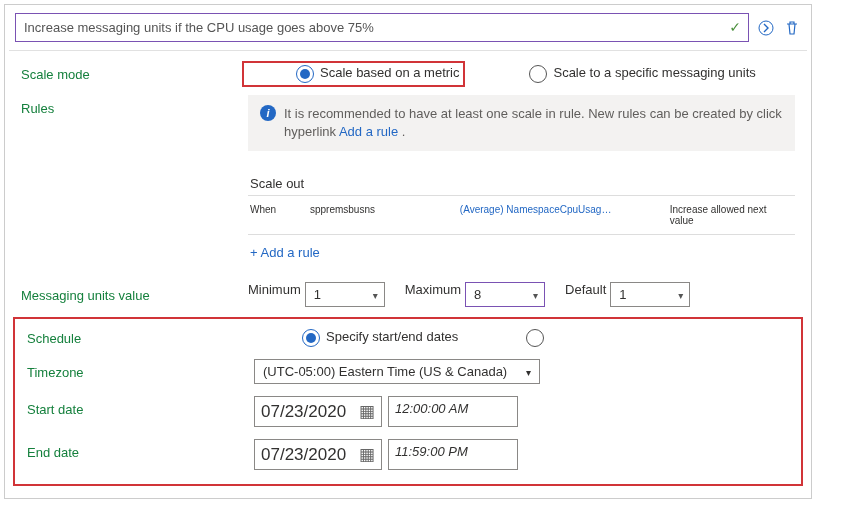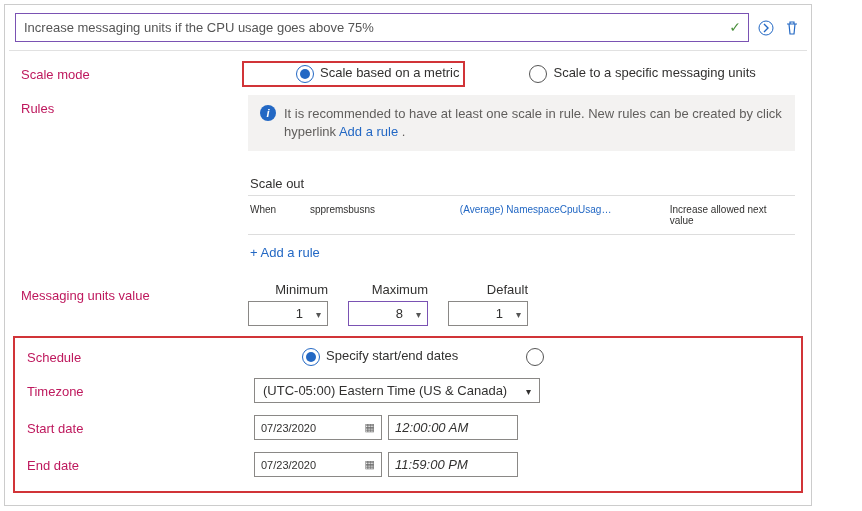--- a/index.html
+++ b/index.html
@@ -48,21 +48,21 @@
   .row {
     display:flex;
     align-items: flex-start;
     padding: 6px 4px;
   }
   .label-col {
     width: 235px;
     padding-left: 8px;
     padding-top:6px;
     font-size:13px;
-    color:#be185d;
+    color:#15803d;
   }
   .field-col { flex:1; }
   .radio-group { display:flex; gap:20px; align-items:center; padding-top:4px;}
   .radio {
     display:flex; gap:6px; cursor:pointer;margin-left:48px;
   }
   .radio-circle {
     width:18px;height:18px;border-radius:50%;
     border:1px solid #555;background:#fff;
     display:flex;align-items:center;justify-content:center;
@@ -92,42 +92,42 @@
     flex-shrink:0;font-style:italic;font-weight:bold;
   }
   .info-text { color:#605e5c; line-height:1.4; }
   .link { color:#2368c4; cursor:pointer; }
   .table-block { margin-top:21px; margin-right:8px; }
   .tbl-head { color:#323130; padding:4px 2px; font-size:13px;}
   .tbl-div { border-top:1px solid #ddd; }
   .tbl-row { display:flex; padding:8px 2px; font-size:10px;}
   .addrule { color:#2368c4; cursor:pointer; padding:10px 2px; font-size:13px;}
   .limits-row { display:flex; gap:20px; }
-  .limit-item { display:flex; flex-direction:column; gap:4px;text-align:right; }
+  .limit-item { display:flex; flex-direction:row; gap:4px; }
   .limit-item label { font-size:13px; }
   .select {
     border:1px solid #8a8886;
     padding:4px 24px 4px 8px;
     min-width:80px;
     background:#fff;
     position:relative;
     font-size:13px;
   }
   .select.purple { border:1px solid #7a52b3; }
   .select .caret {
     position:absolute; right:6px; top:50%; transform:translateY(-50%);
     font-size:10px; color:#555;
   }
   .date-pair { display:flex; gap:6px; }
   .date-input {
     border:1px solid #8a8886;
     padding:4px 6px;
     width:128px;
     display:flex; align-items:center; justify-content:space-between;
-    font-size:11px;
+    font-size:17px;
   }
   .time-input {
     border:1px solid #8a8886;
     padding:4px 6px;
     width:130px;
     font-size:13px;
     font-style:italic;
   }
   .sched-block {
     border:2px solid #d13438;

